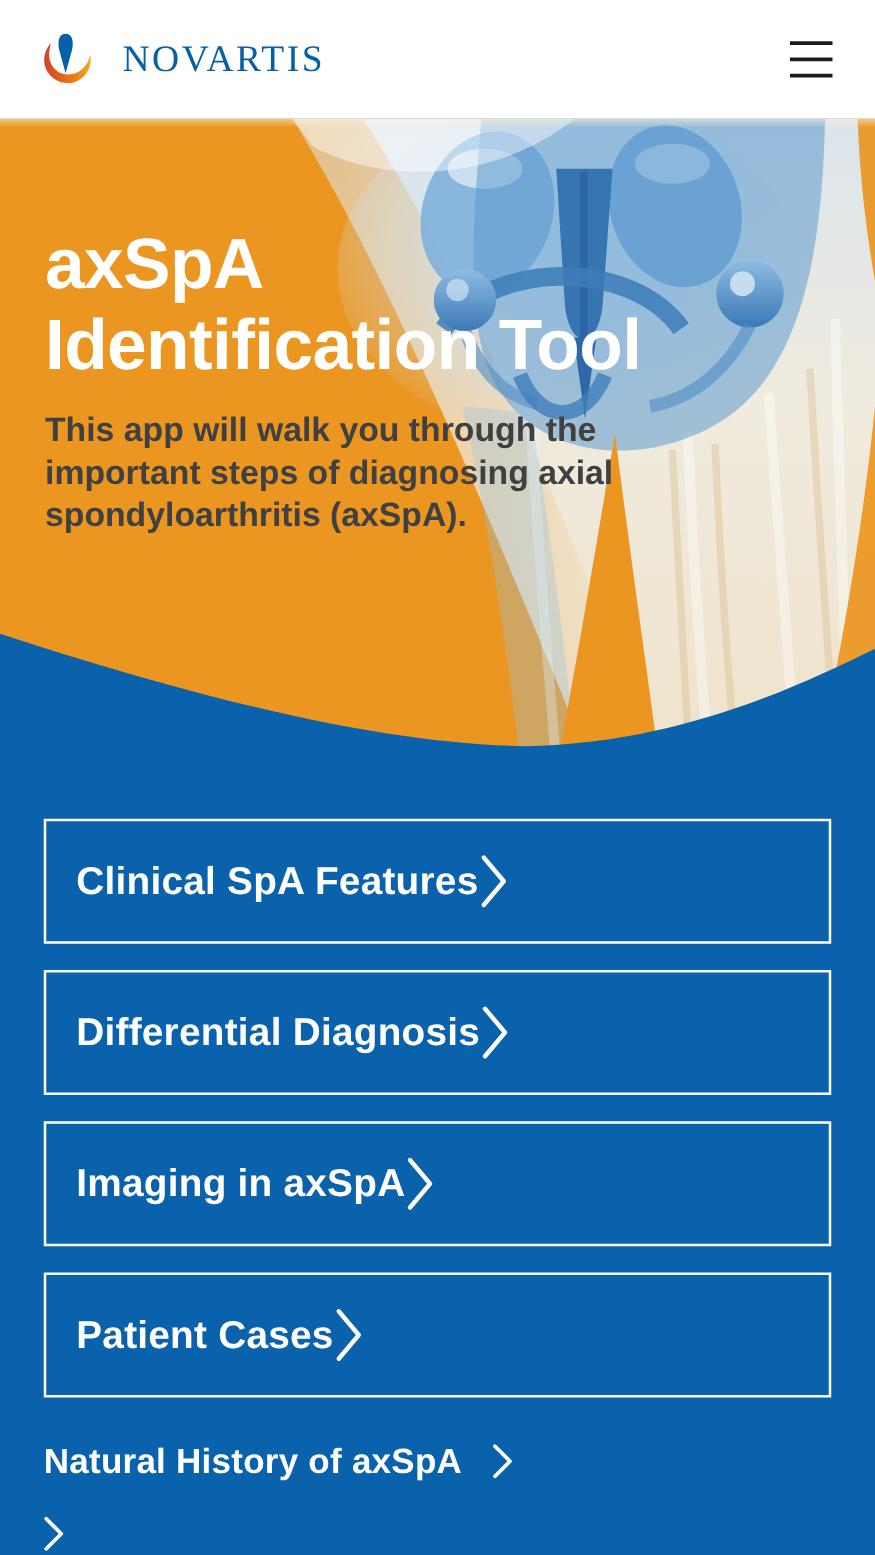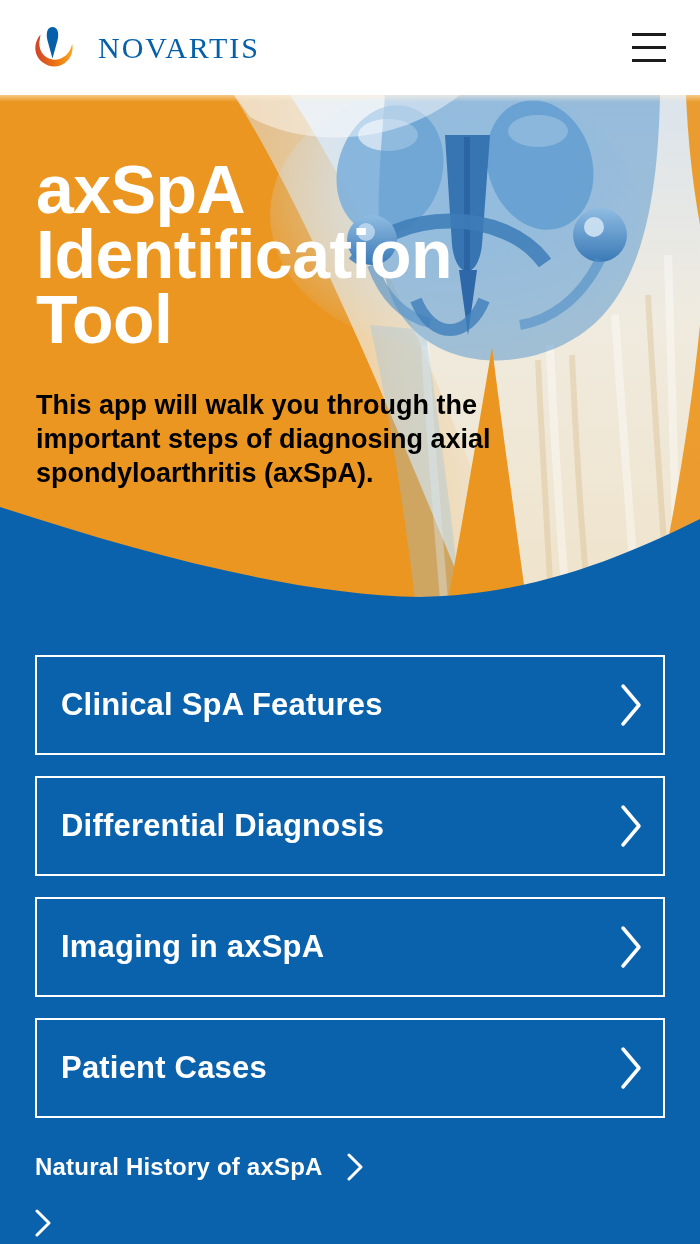--- a/index.html
+++ b/index.html
@@ -26,49 +26,49 @@
 
   
   .hero { position:relative; height:505px; background:#EB9620; overflow:hidden; }
   .hero-art { position:absolute; top:0; right:0; width:480px; height:505px; z-index:1; }
   .hero-sheen {
     position:absolute; top:0; left:0; width:100%; height:7px; z-index:2;
     background:linear-gradient(to bottom, rgba(255,240,214,0.55), rgba(255,240,214,0));
   }
   .hero-text { position:absolute; top:0; left:36px; z-index:5; width:560px; }
   .hero-title {
-    margin-top:62px; width:480px; color:#ffffff; font-weight:bold;
-    font-size:68px; line-height:65px; letter-spacing:-0.5px;
+    margin-top:84px; width:480px; color:#ffffff; font-weight:bold;
+    font-size:57px; line-height:65px; letter-spacing:-0.5px;
   }
   .hero-subtitle {
-    margin-top:36px; width:552px; color:#000000; font-weight:bold;
+    margin-top:18px; width:552px; color:#404040; font-weight:bold;
     font-size:27px; line-height:34px;
   }
   .hero-curve { position:absolute; bottom:-1px; left:0; width:700px; height:100px; z-index:4; display:block; }
 
   
   .main { padding:55px 35px 0 35px; }
   .menu-btn {
     width:100%; height:100px; background:transparent; border:2px solid #ffffff;
-    display:flex; align-items:center; justify-content:space-between;
+    display:flex; align-items:center; 
     padding:0 20px 0 24px; margin-bottom:21px; cursor:pointer;
   }
   .menu-btn .lbl {
     color:#ffffff; font-weight:bold; font-size:31px; letter-spacing:0.2px;
     font-family:"Liberation Sans", sans-serif;
   }
   .chev { display:block; }
 
   
   .links { margin-top:35px; }
   .link-row {
     display:flex; align-items:center; gap:24px; margin-bottom:28px;
     color:#ffffff; cursor:pointer; width:max-content;
   }
-  .link-row .lbl { font-weight:bold; font-size:24px; letter-spacing:0.2px;text-align:right; }
+  .link-row .lbl { font-weight:bold; font-size:28px; letter-spacing:0.2px;text-align:right; }
 </style>
 </head>
 <body>
 
 <div class="header">
   <div class="brand">
     <span>
       <svg width="44" height="46" viewBox="0 0 46 46">
         <defs>
           <linearGradient id="gFlame" x1="0" y1="0" x2="1" y2="0">

